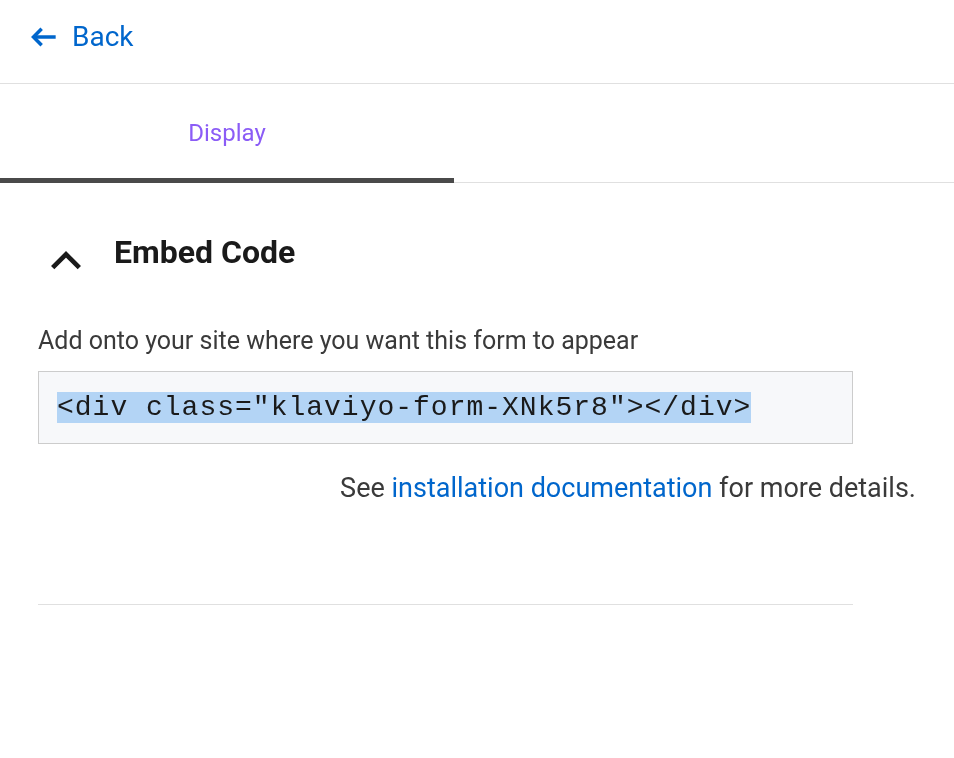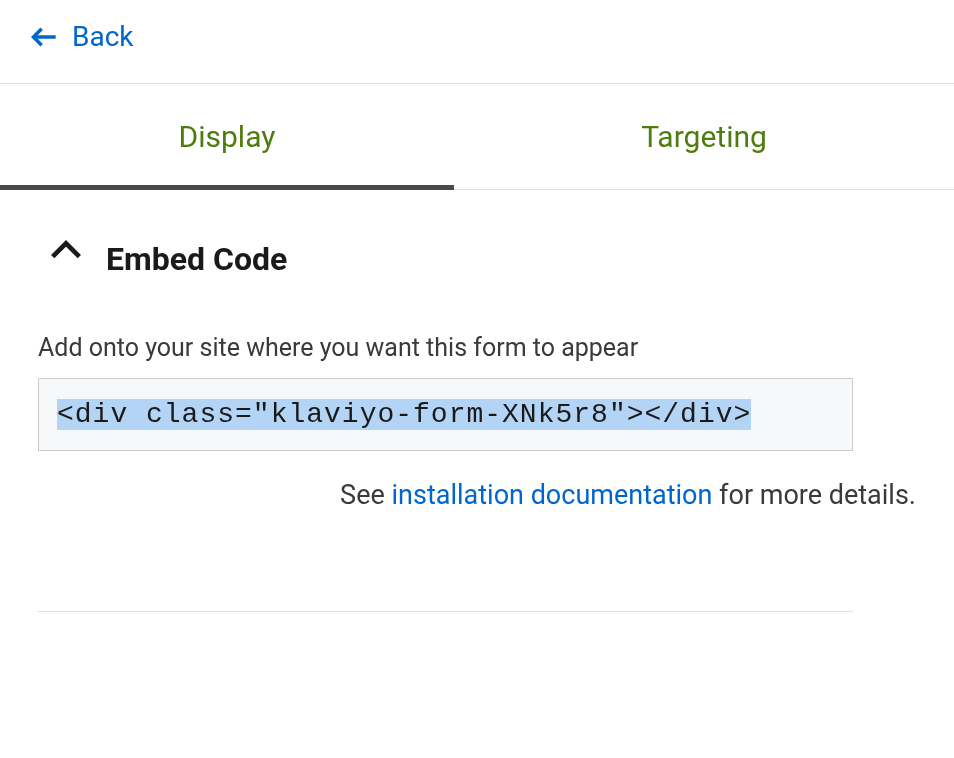--- a/index.html
+++ b/index.html
@@ -36,23 +36,23 @@
     }
     .tabs-container {
       display: flex;
       border-top: 1px solid #e0e0e0;
       border-bottom: 1px solid #e0e0e0;
       width: 100%;
     }
     .tab {
       flex: 0 0 auto;
       padding: 35px 0;
-      font-size: 30px;
+      font-size: 24px;
       font-weight: 400;
-      color: #4d7c0f;
+      color: #8b5cf6;
       text-align: center;
       cursor: pointer;
       position: relative;
     }
     .tab-display {
       width: 454px;
     }
     .tab-targeting {
       flex: 1;
     }
@@ -63,22 +63,22 @@
       left: 0;
       right: 0;
       height: 5px;
       background: #4a4a4a;
     }
     .content {
       padding: 50px 38px 0 38px;
     }
     .section-header {
       display: flex;
-      align-items: flex-start;
-      gap: 24px;
+      align-items: flex-end;
+      gap: 32px;
       margin-bottom: 55px;
       padding-left: 12px;
     }
     .chevron-up {
       width: 32px;
       height: 20px;
       stroke: #1a1a1a;
       stroke-width: 3.5;
       fill: none;
     }
@@ -129,21 +129,20 @@
 <div class="back-container">
   <svg class="back-arrow" viewBox="0 0 24 24">
     <line x1="22" y1="12" x2="3" y2="12"></line>
     <polyline points="10 5 3 12 10 19"></polyline>
   </svg>
   <span class="back-text">Back</span>
 </div>
 
 <div class="tabs-container">
   <div class="tab tab-display active">Display</div>
-  <div class="tab tab-targeting">Targeting</div>
 </div>
 
 <div class="content">
   <div class="section-header">
     <svg class="chevron-up" viewBox="0 0 24 14">
       <polyline points="2 12 12 2 22 12"></polyline>
     </svg>
     <span class="section-title">Embed Code</span>
   </div>
 

